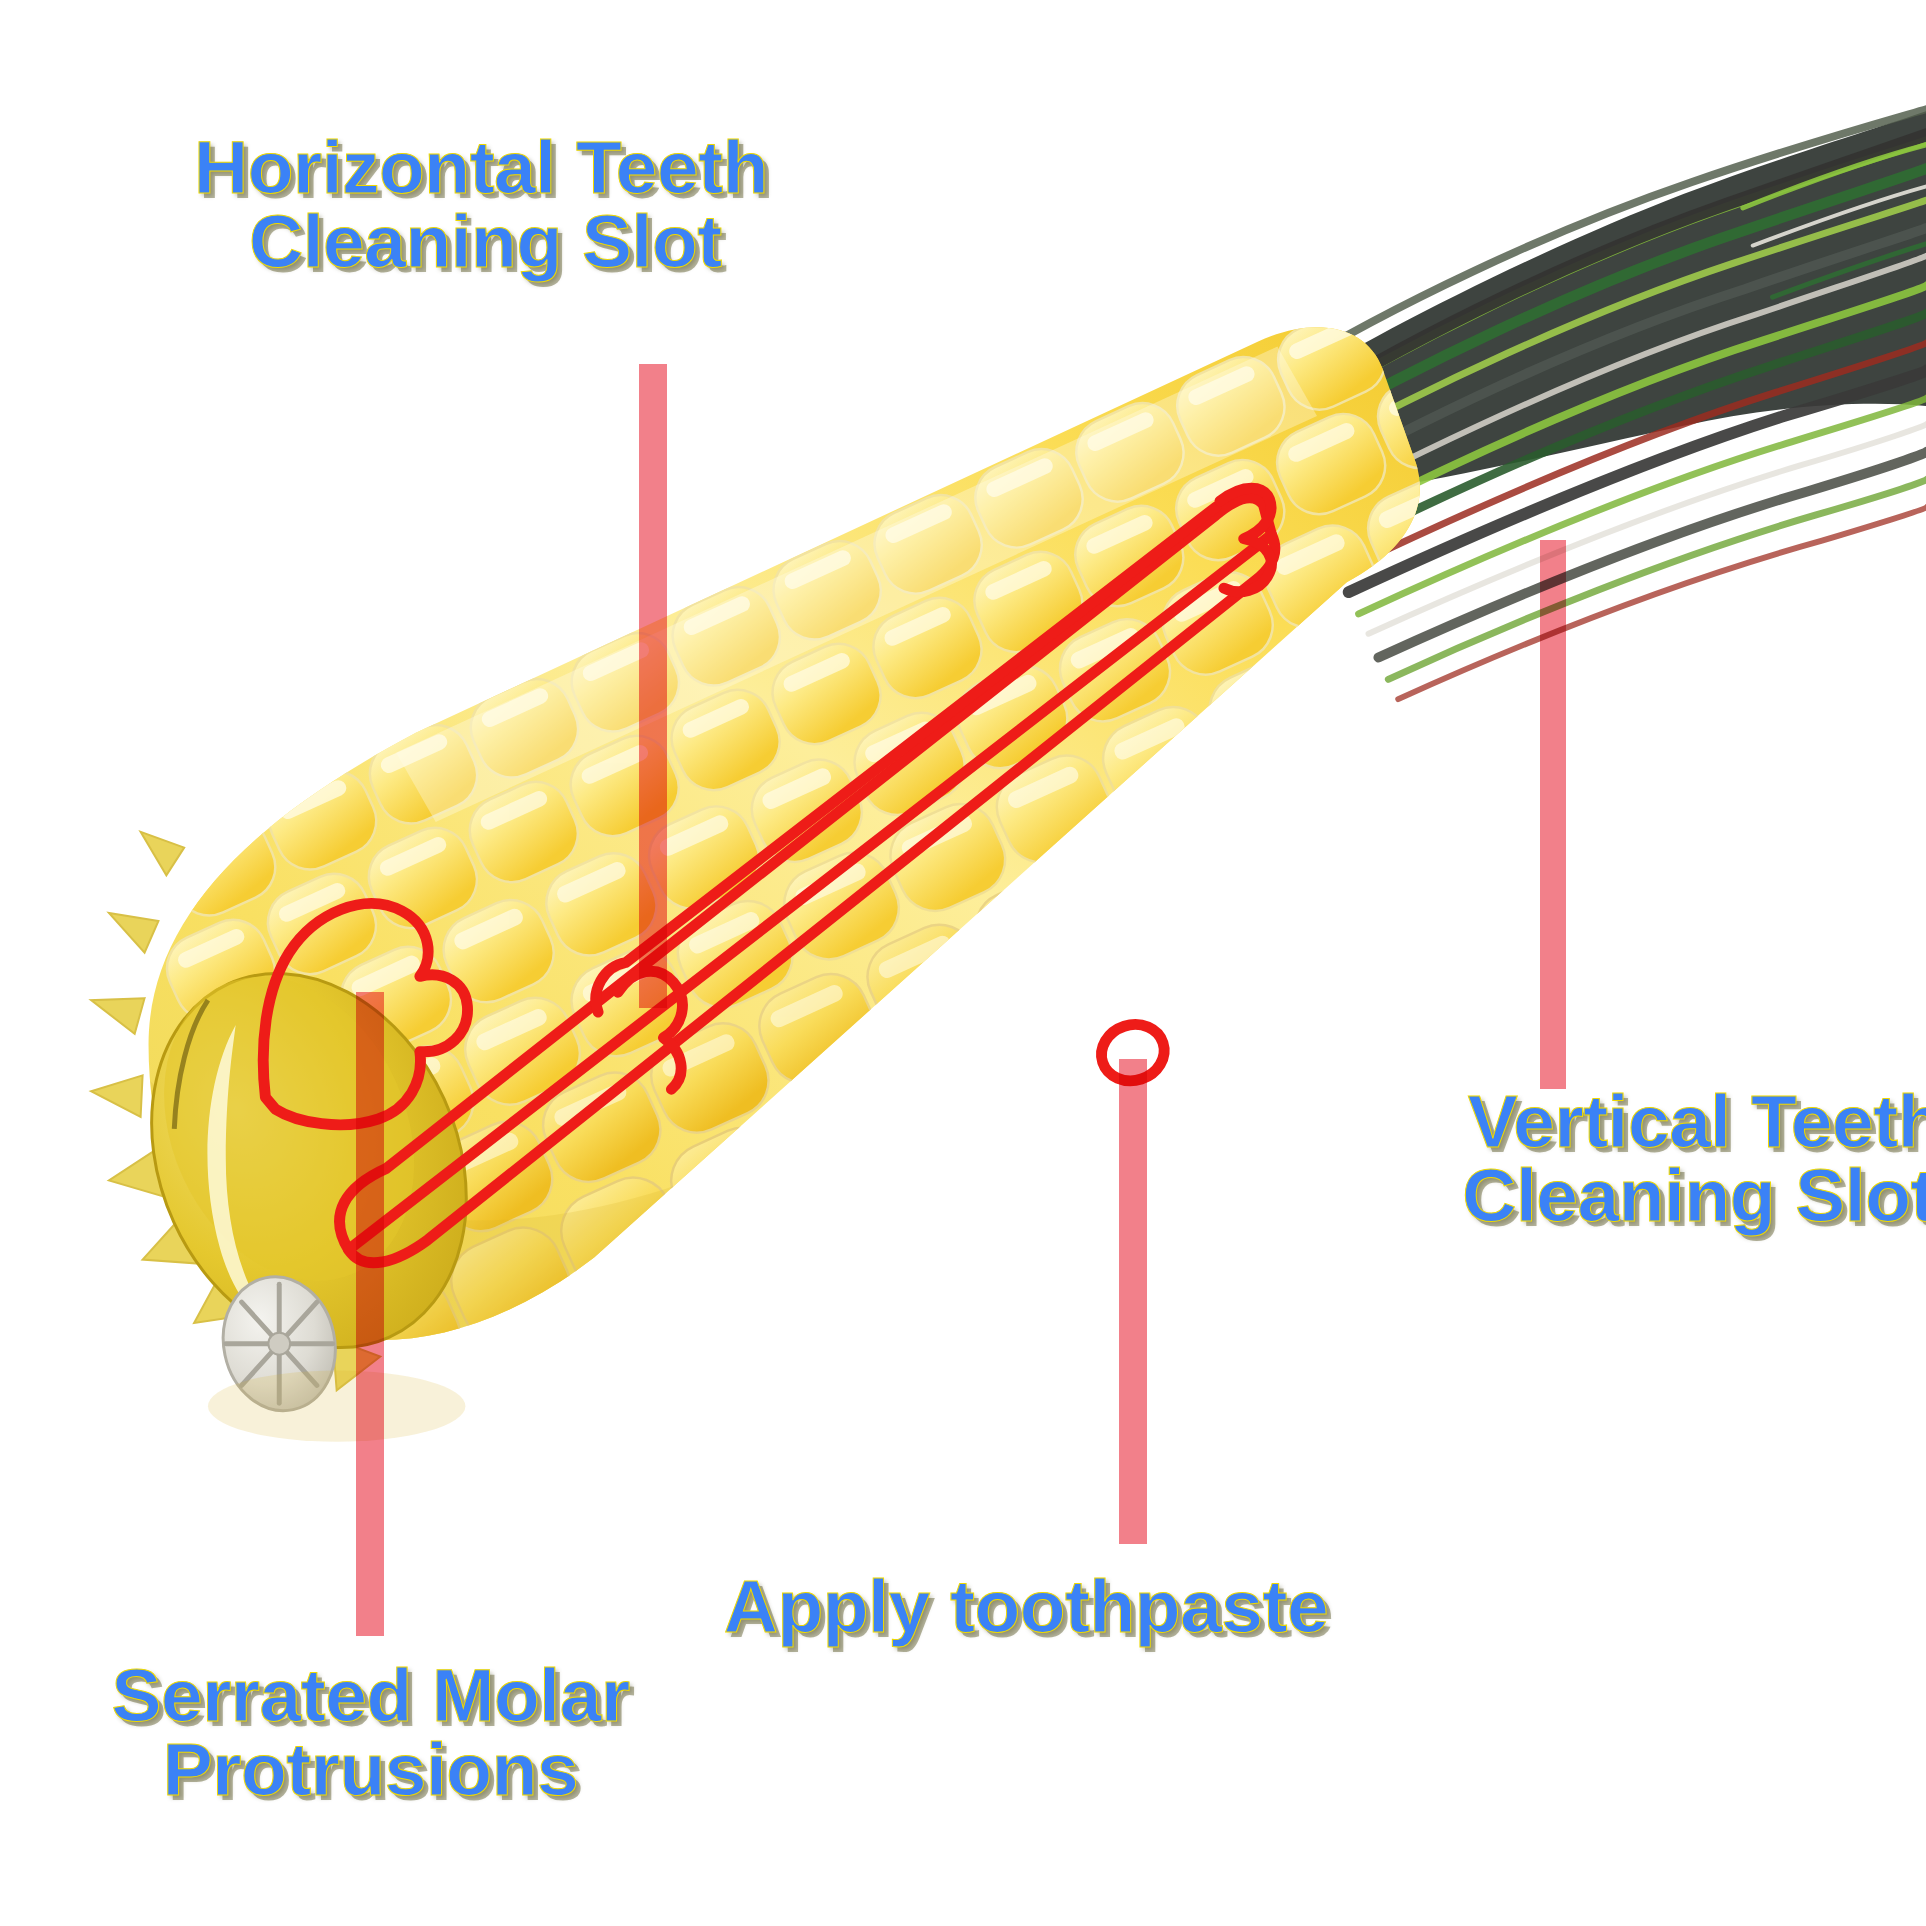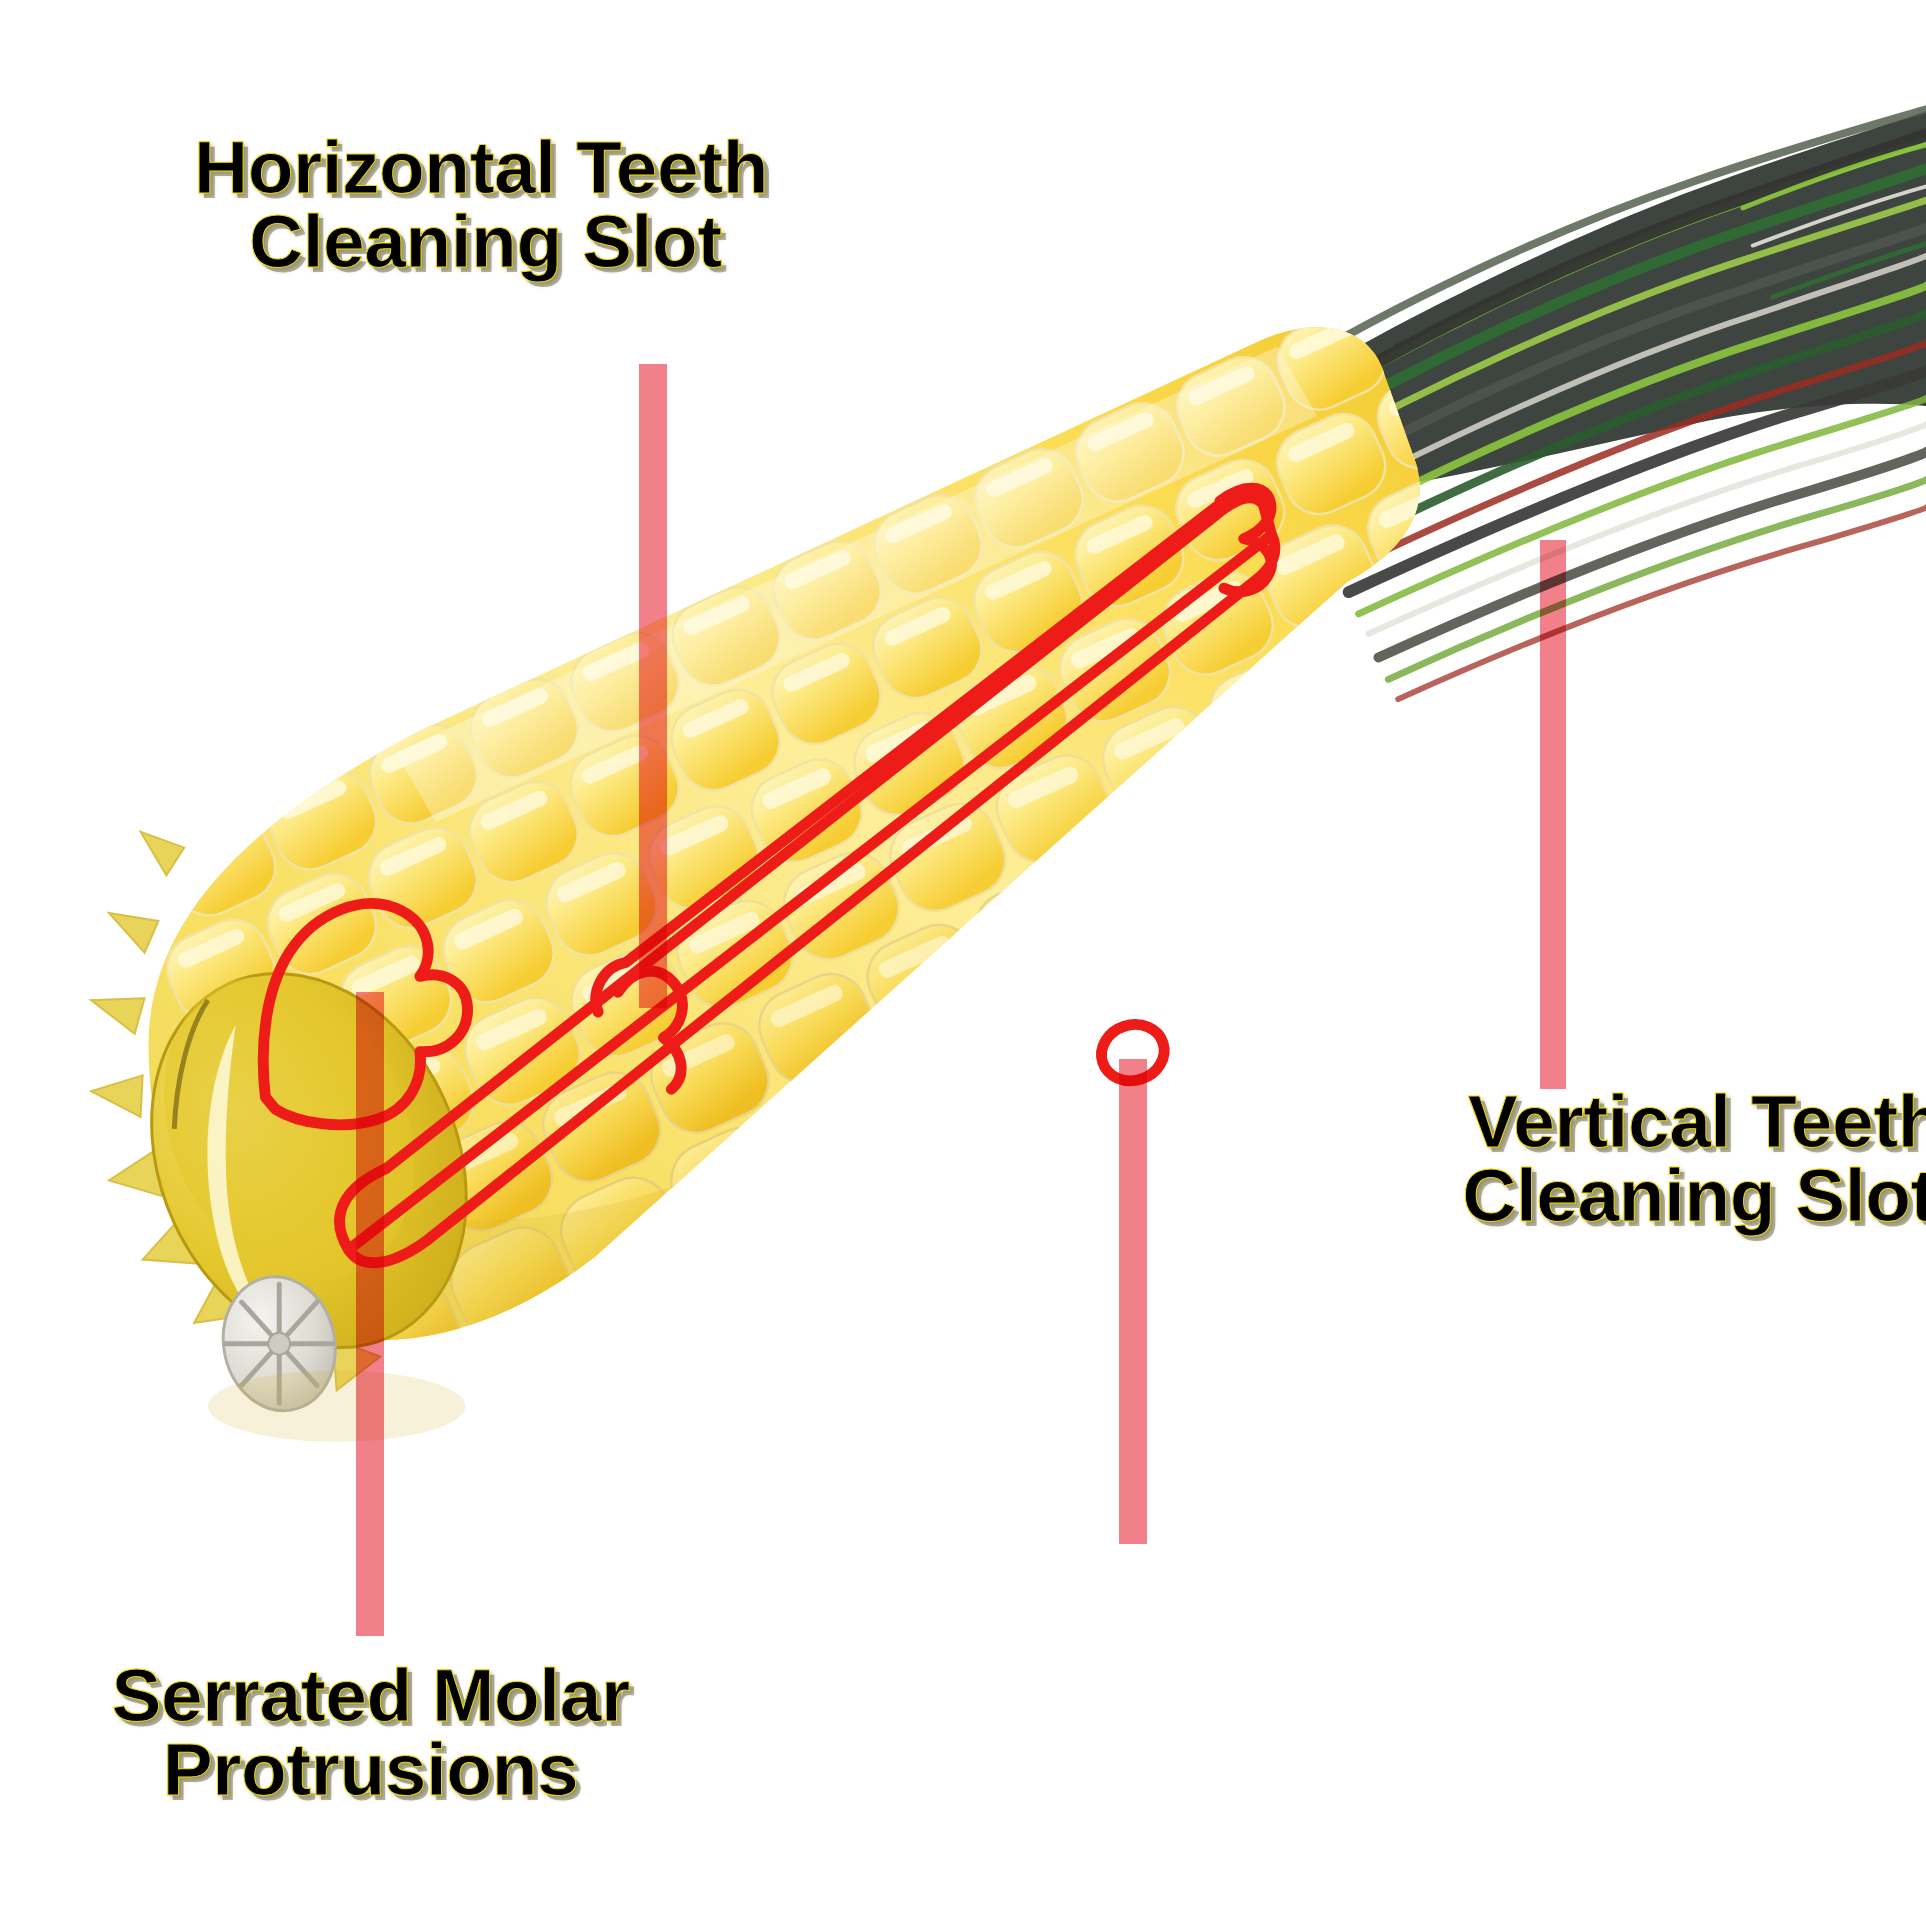--- a/index.html
+++ b/index.html
@@ -32,21 +32,21 @@
     mix-blend-mode: multiply;
     z-index: 30;
   }
 
   
   .callout {
     position: absolute;
     z-index: 60;
     font-weight: 900;
     font-style: normal;
-    color: #000000;
+    color: #3b82f6;
     line-height: 0.98;
     letter-spacing: -0.5px;
     text-shadow:
        5px 5px 0 rgba(90,88,40,0.45),
        3px 3px 4px rgba(70,68,30,0.35);
     white-space: nowrap;
     -webkit-text-stroke: 1px #EFD900;
   }
   .callout .ln { display: block; }
 
@@ -529,16 +529,17 @@
     <span class="ln ln1">Vertical Teeth</span>
     <span class="ln ln2">Cleaning Slot</span>
   </div>
 
   <div class="callout" id="callout-serrated">
     <span class="ln ln1">Serrated Molar</span>
     <span class="ln ln2">Protrusions</span>
   </div>
 
   <div class="callout" id="callout-toothpaste">
+    <span class="ln ln1">Apply toothpaste</span>
   </div>
 
 </div>
 
 
 </body></html>

